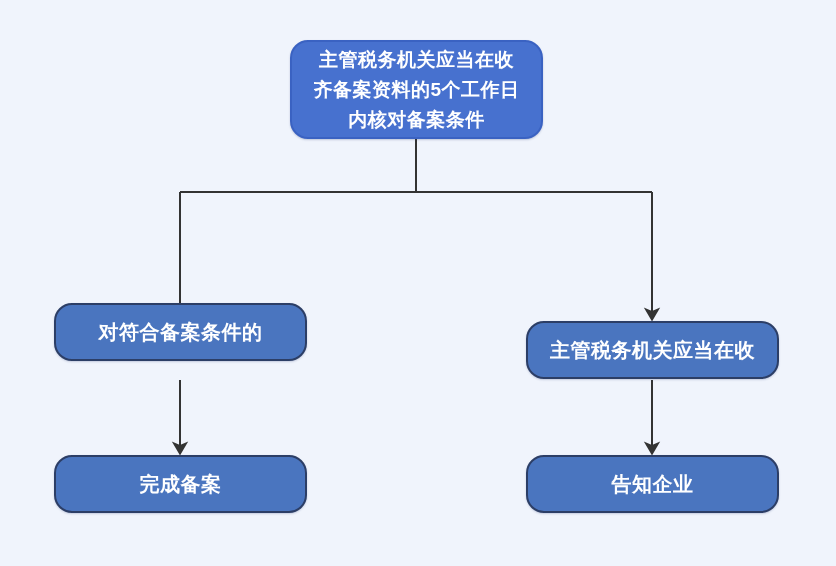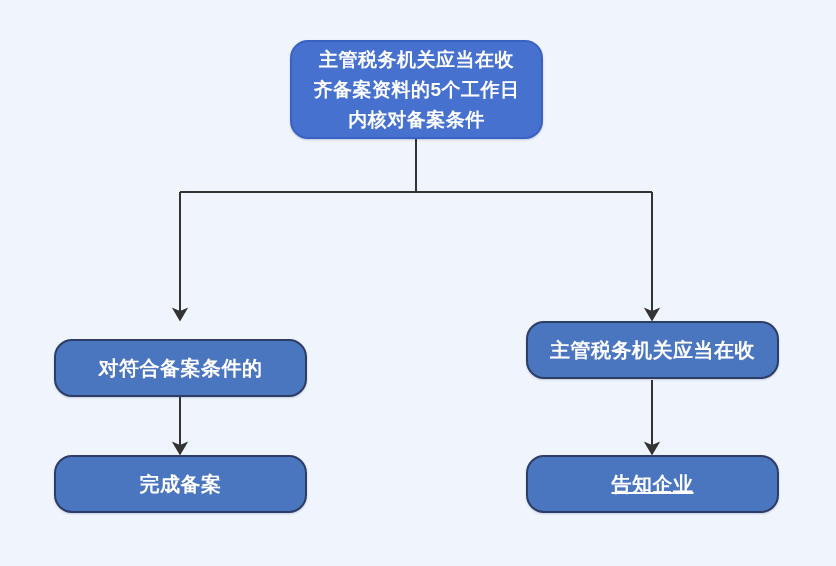--- a/index.html
+++ b/index.html
@@ -53,24 +53,24 @@
   }
   .node-stage {
     width: 253px;
     height: 58px;
     background: #4a75bf;
     border: 2px solid #2c3e66;
     font-size: 20px;
     line-height: 26px;
     box-shadow: 0 1px 2px rgba(40,60,120,0.22);
   }
-  .node-branch-left  { left: 54px;  top: 339px; }
+  .node-branch-left  { left: 54px;  top: 303px; }
   .node-branch-right { left: 526px; top: 321px; }
   .node-end-left     { left: 54px;  top: 455px; }
-  .node-end-right    { left: 526px; top: 455px; text-decoration: underline; }
+  .node-end-right    { left: 526px; top: 455px; }
 
   .node-label {
     display: block;
     white-space: pre-line;
   }
 </style>
 </head>
 <body>
 
 <div id="canvas">

